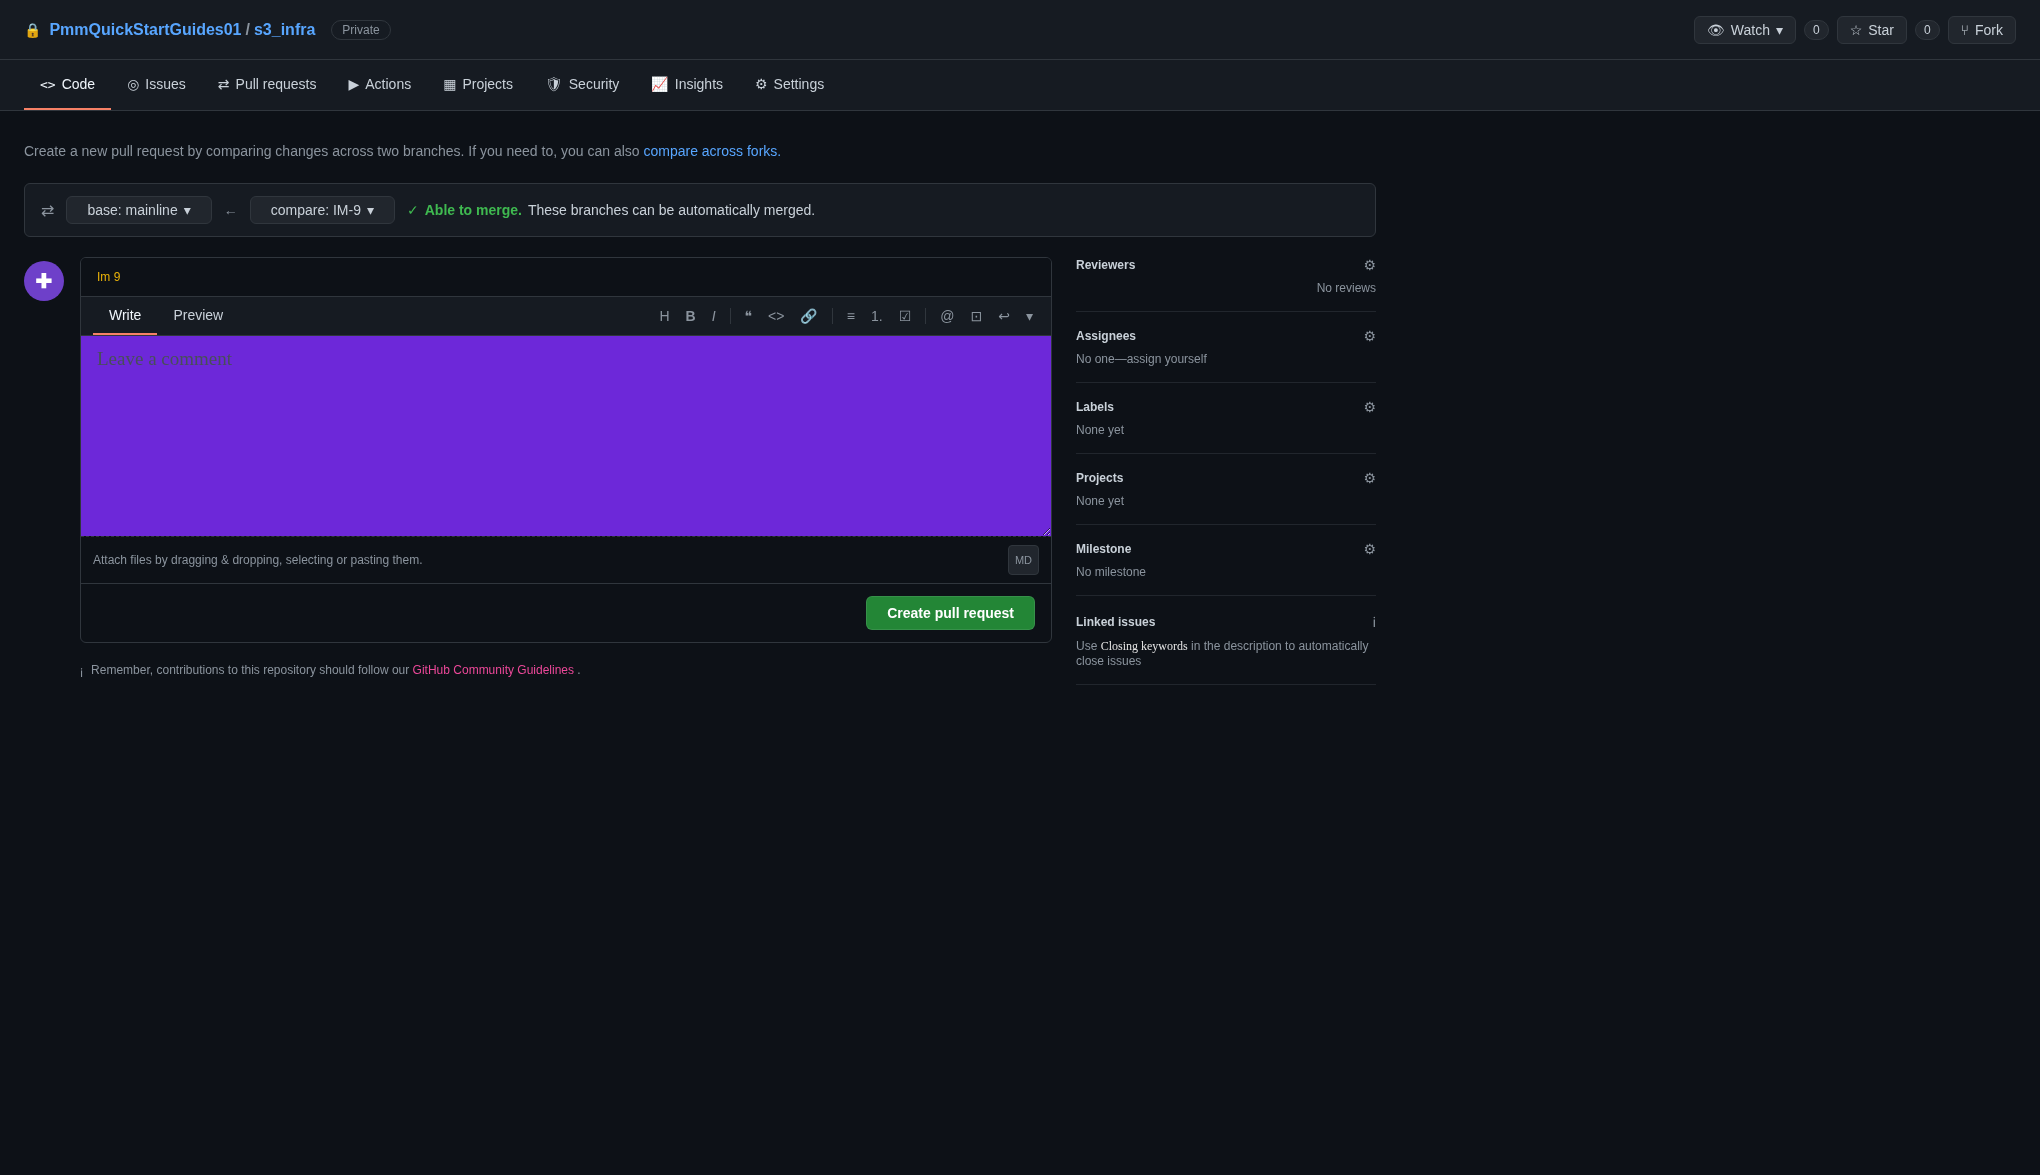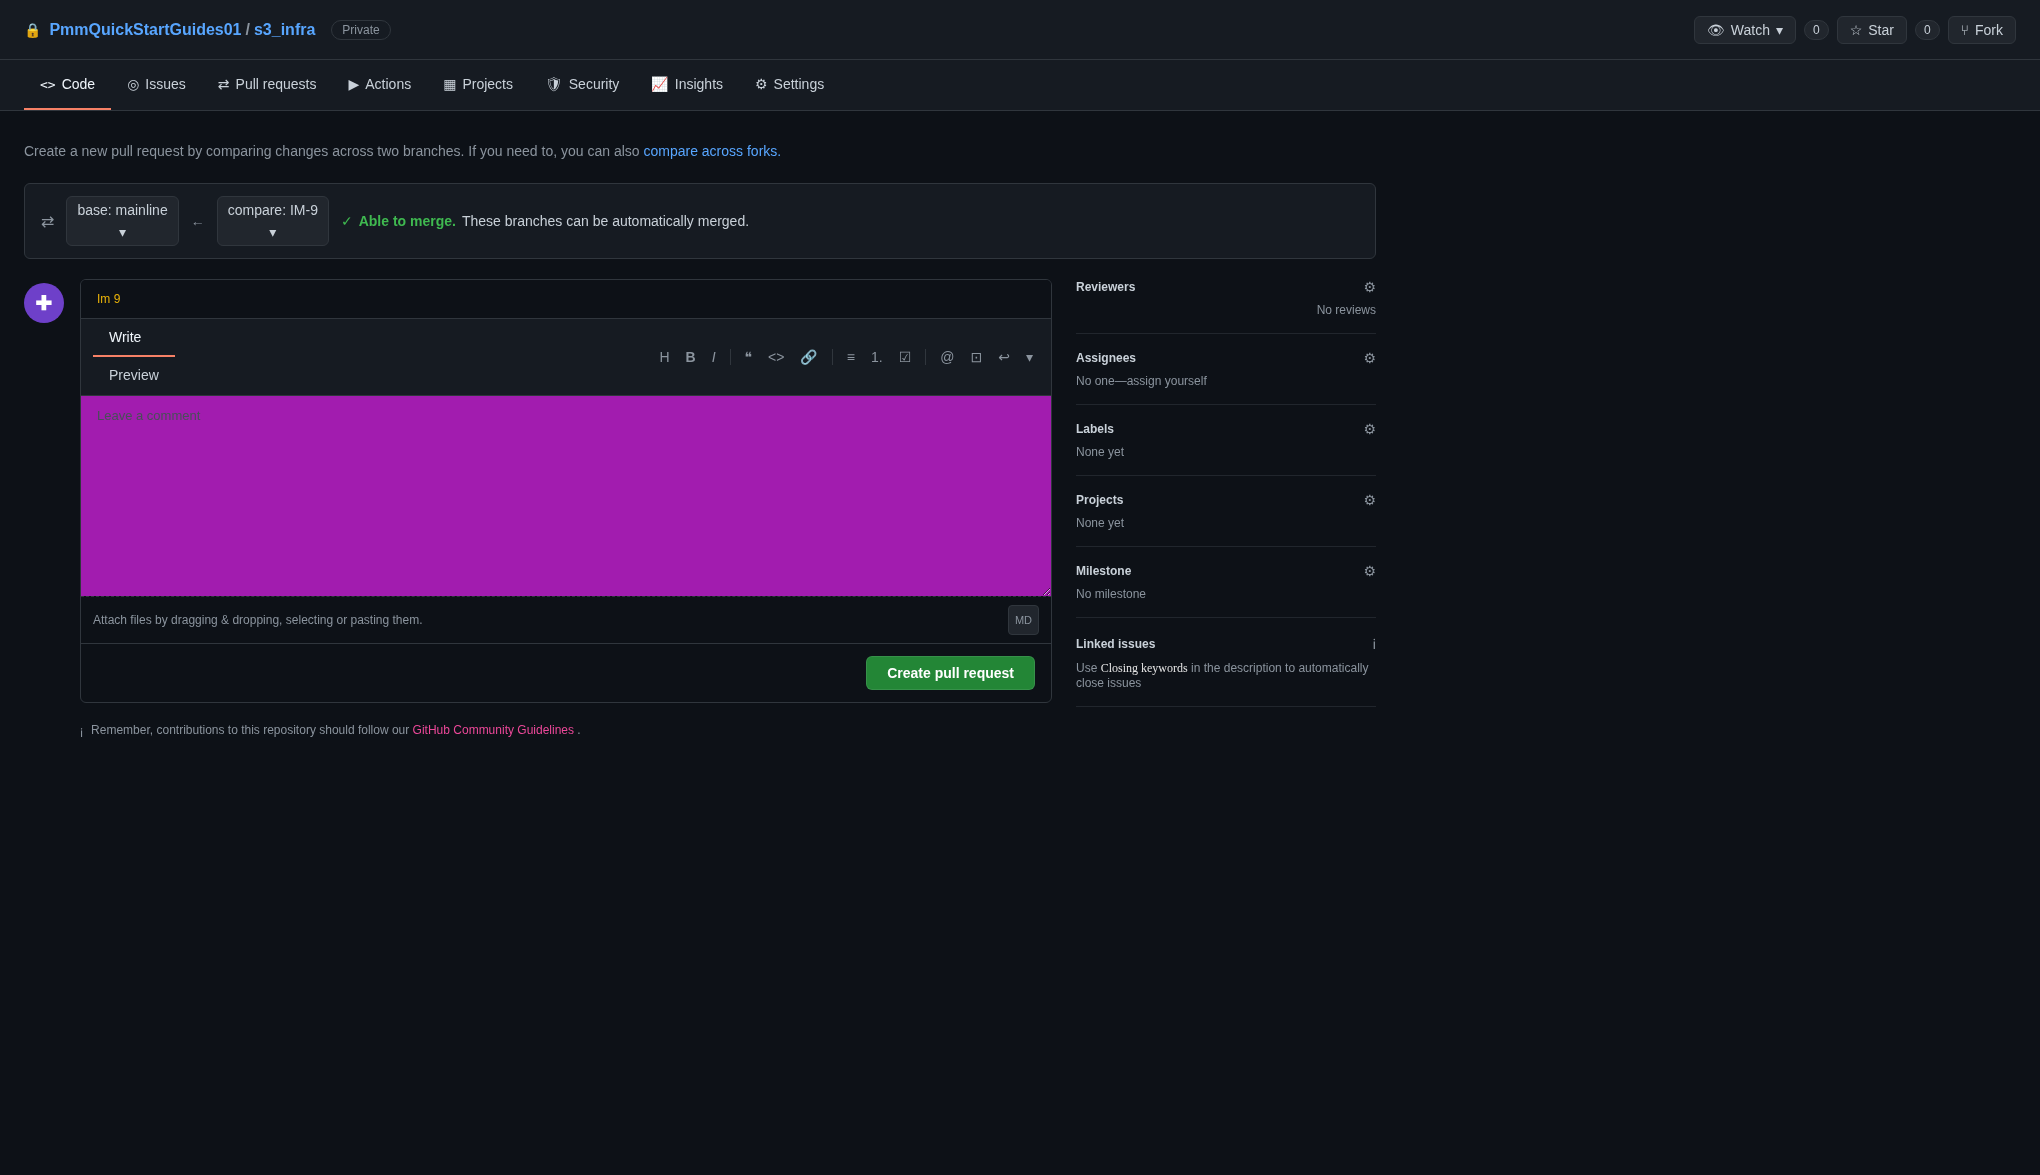--- a/index.html
+++ b/index.html
@@ -125,27 +125,26 @@
       display: flex;
       align-items: center;
       gap: 12px;
       margin-bottom: 20px;
     }
     .branch-select {
       background: #21262d;
       border: 1px solid #30363d;
       border-radius: 6px;
       color: #c9d1d9;
-      padding: 5px 10px;
+      padding: 5px 20px;
       cursor: pointer;
       display: flex;
       align-items: center;
       gap: 6px;
       font-size: 14px;
-      flex-direction: column;
     }
     .arrow-icon { color: #8b949e; }
     .merge-status {
       display: flex;
       align-items: center;
       gap: 6px;
       font-size: 14px;
     }
     .check-icon { color: #3fb950; }
     .merge-able { color: #3fb950; font-weight: 600; }
@@ -193,21 +192,20 @@
     .editor-toolbar {
       border-bottom: 1px solid #30363d;
       padding: 0 12px;
       display: flex;
       align-items: center;
       background: #161b22;
     }
     .editor-tabs {
       display: flex;
       margin-right: 12px;
-      flex-direction: column;
     }
     .editor-tab {
       padding: 10px 16px;
       cursor: pointer;
       font-size: 14px;
       border-bottom: 2px solid transparent;
       color: #c9d1d9;
     }
     .editor-tab.active {
       border-bottom: 2px solid #f78166;
@@ -228,28 +226,28 @@
     }
     .toolbar-divider {
       width: 1px;
       height: 16px;
       background: #30363d;
       margin: 0 4px;
     }
     .pr-comment-area {
       width: 100%;
       min-height: 200px;
-      background: #a21caf;
+      background: #6d28d9;
       border: none;
       color: #c9d1d9;
       padding: 12px 16px;
-      font-size: 13px;
+      font-size: 19px;
       resize: vertical;
       outline: none;
-      font-family: Liberation Sans, sans-serif;
+      font-family: Liberation Serif, serif;
       display: block;
     }
     .pr-comment-area::placeholder { color: #484f58; }
     .attach-area {
       border-top: 1px dashed #30363d;
       padding: 8px 12px;
       display: flex;
       align-items: center;
       justify-content: space-between;
       color: #8b949e;

